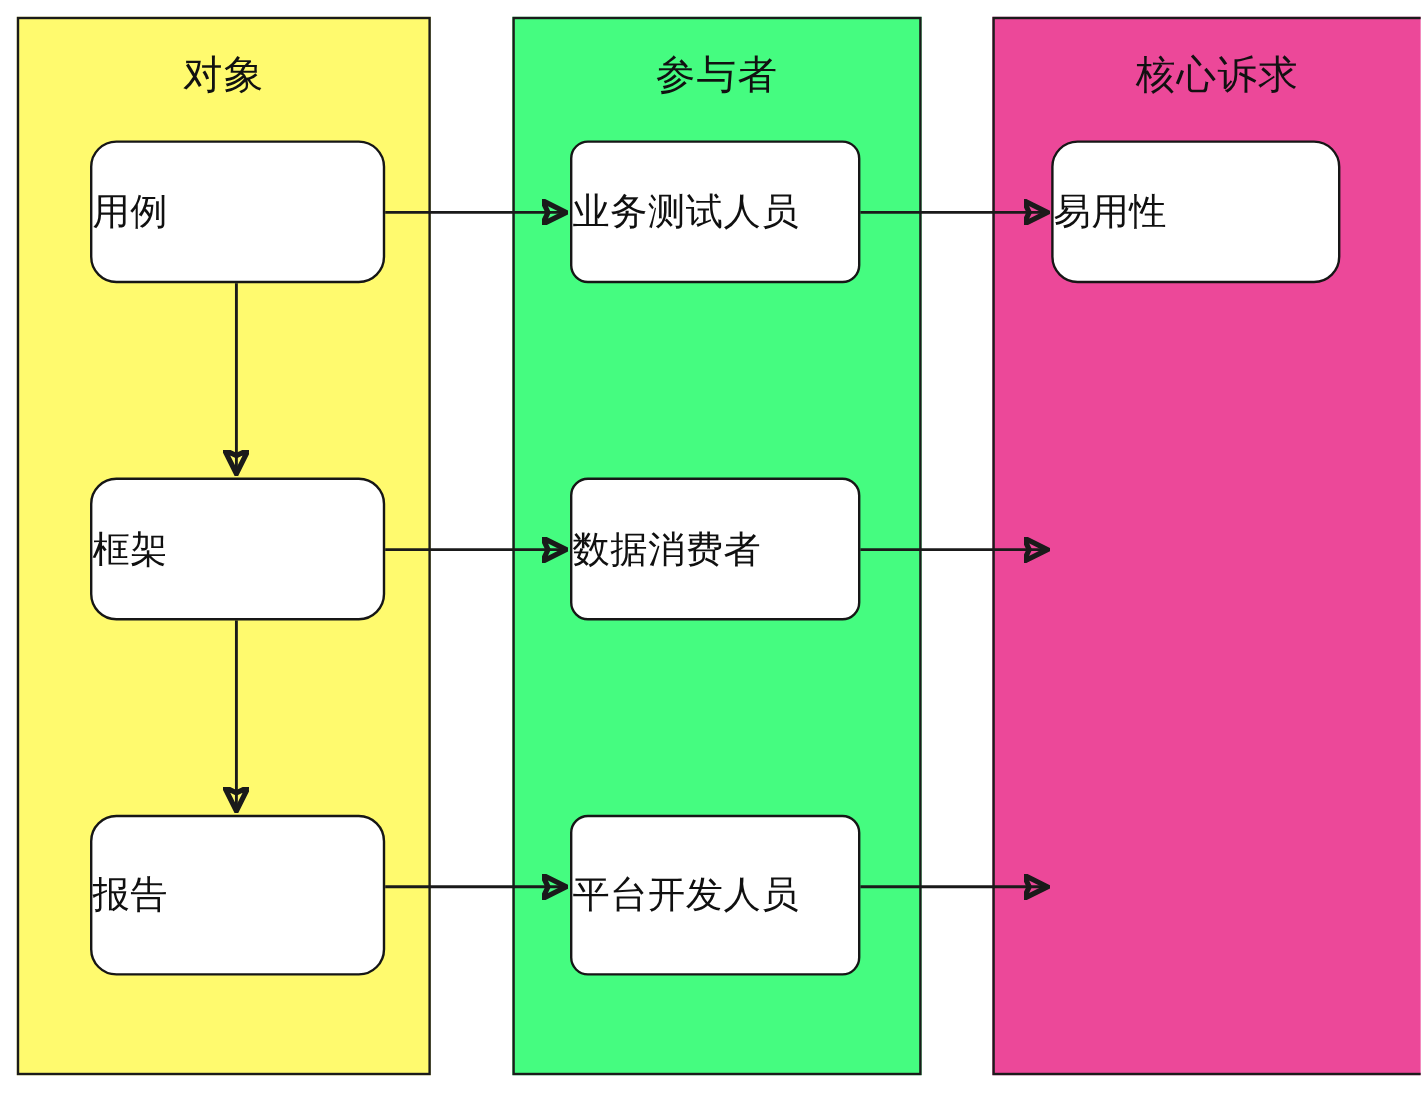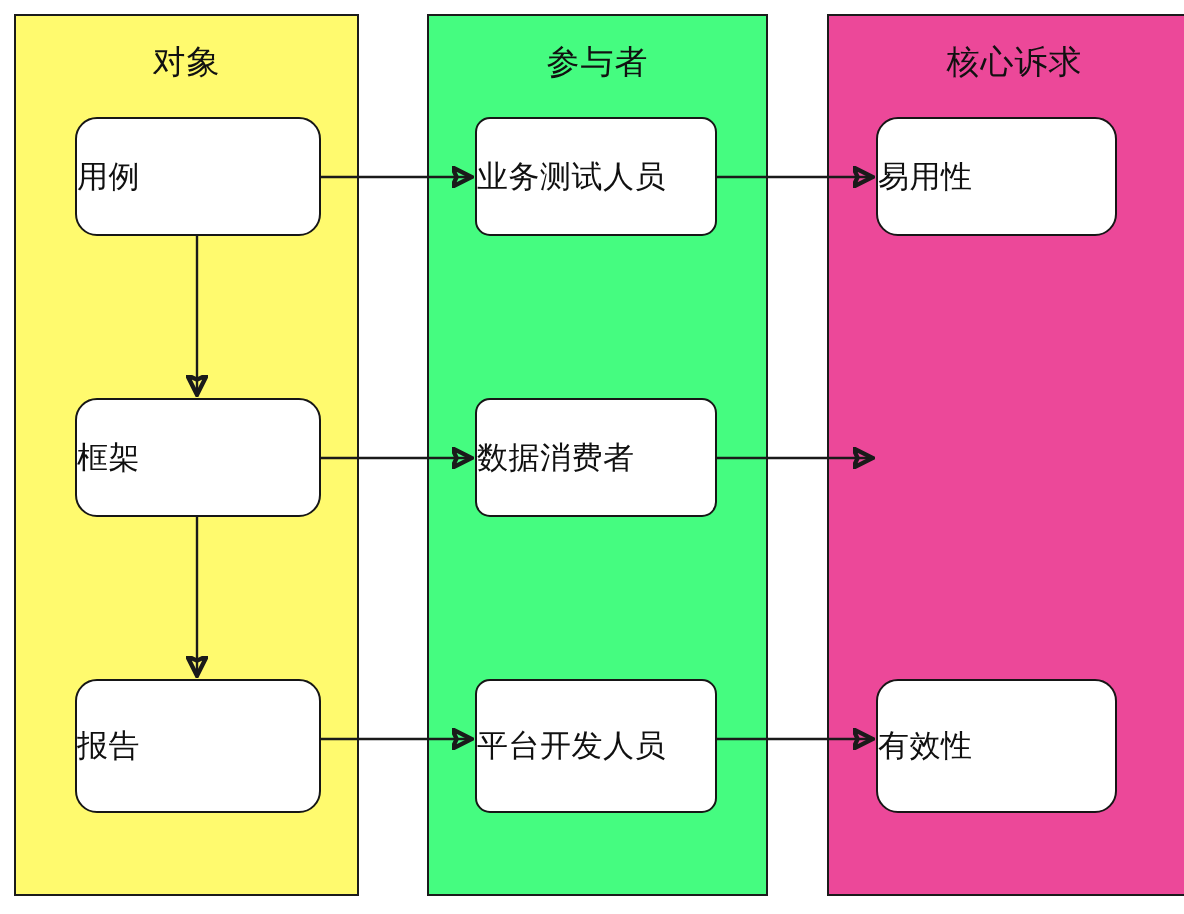--- a/index.html
+++ b/index.html
@@ -128,17 +128,14 @@
   <div class="node col-b row-2">
     <span>数据消费者</span>
   </div>
   <div class="node col-b row-3">
     <span>平台开发人员</span>
   </div>
 
   <div class="node col-c row-1">
     <span>易用性</span>
   </div>
-  <div class="node col-c row-3">
-    <span>有效性</span>
-  </div>
 
 </div>
 
 </body></html>

